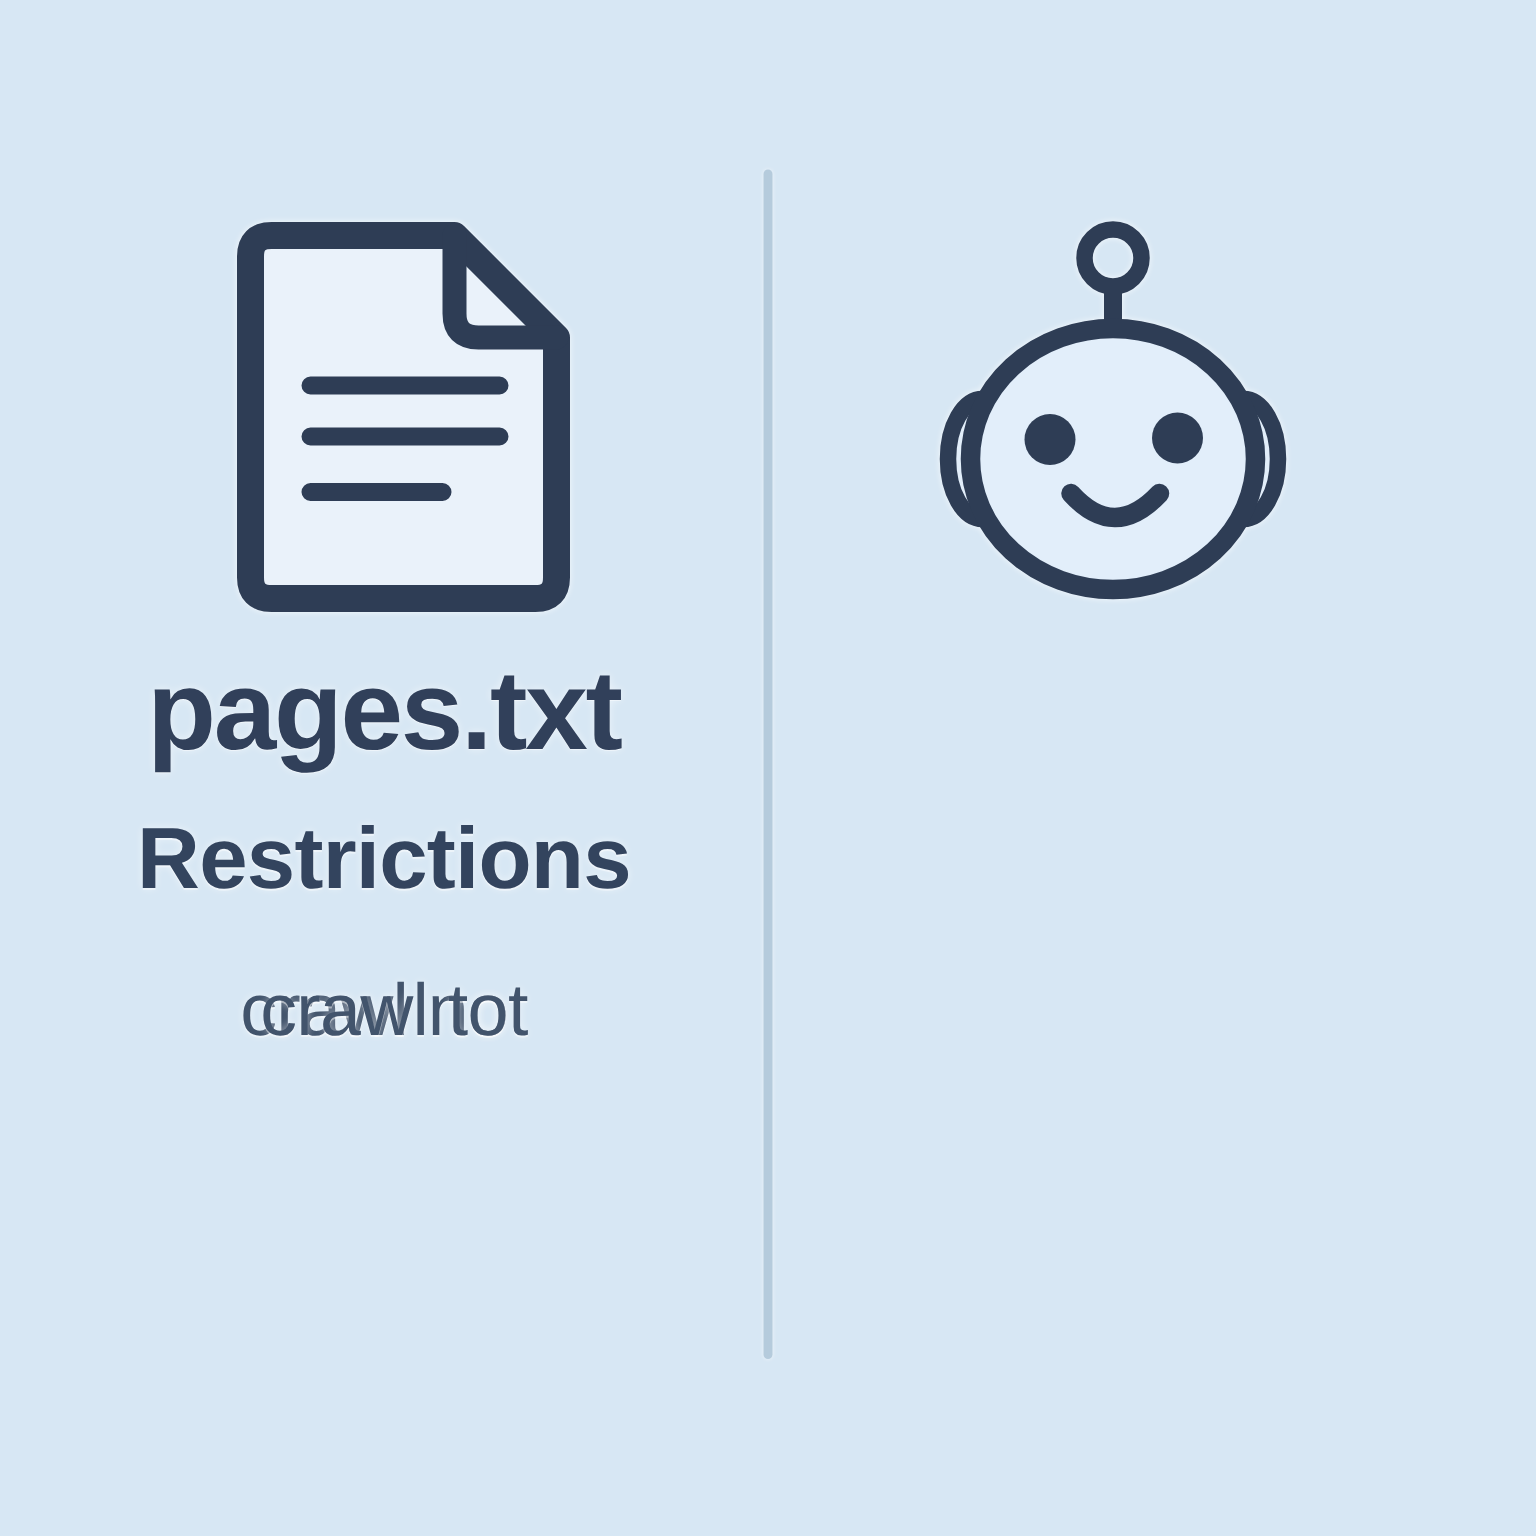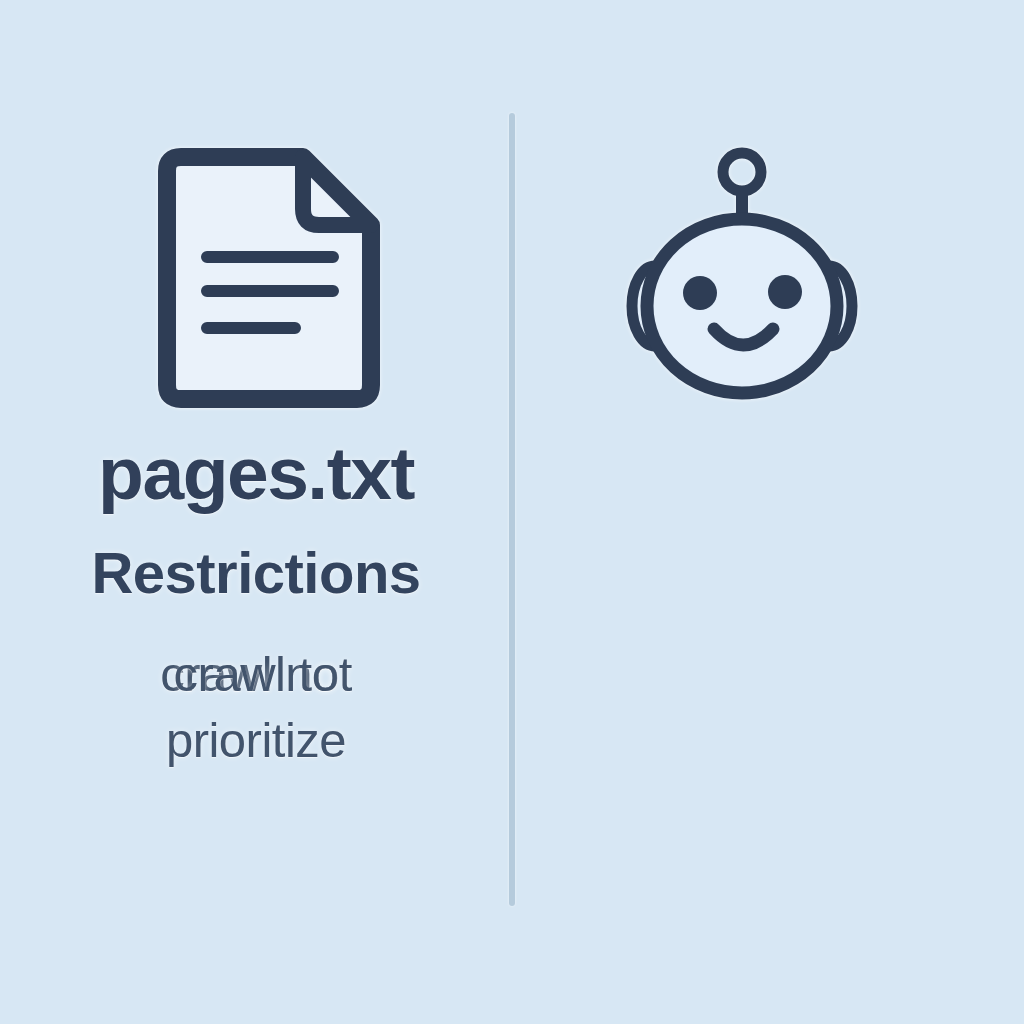--- a/index.html
+++ b/index.html
@@ -109,15 +109,14 @@
 
       <circle cx="86" cy="153" r="17" fill="#2e3d55"></circle>
       <circle cx="171" cy="152" r="17" fill="#2e3d55"></circle>
 
       <path d="M100 189 Q129 221 159 189" fill="none" stroke="#2e3d55" stroke-width="13" stroke-linecap="round"></path>
     </svg>
   </div>
   <div class="txt title">pages.txt</div>
   <div class="txt desc">
     <span>crawl to</span>
-    <span>prioritize</span>
   </div>
 </div>
 
 </body></html>

